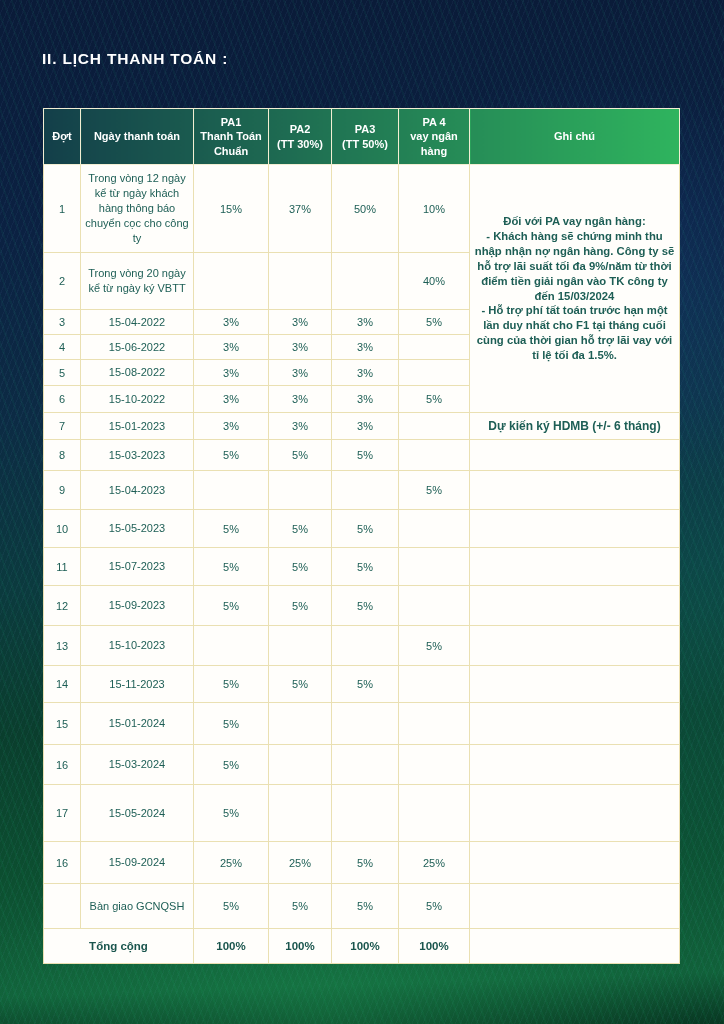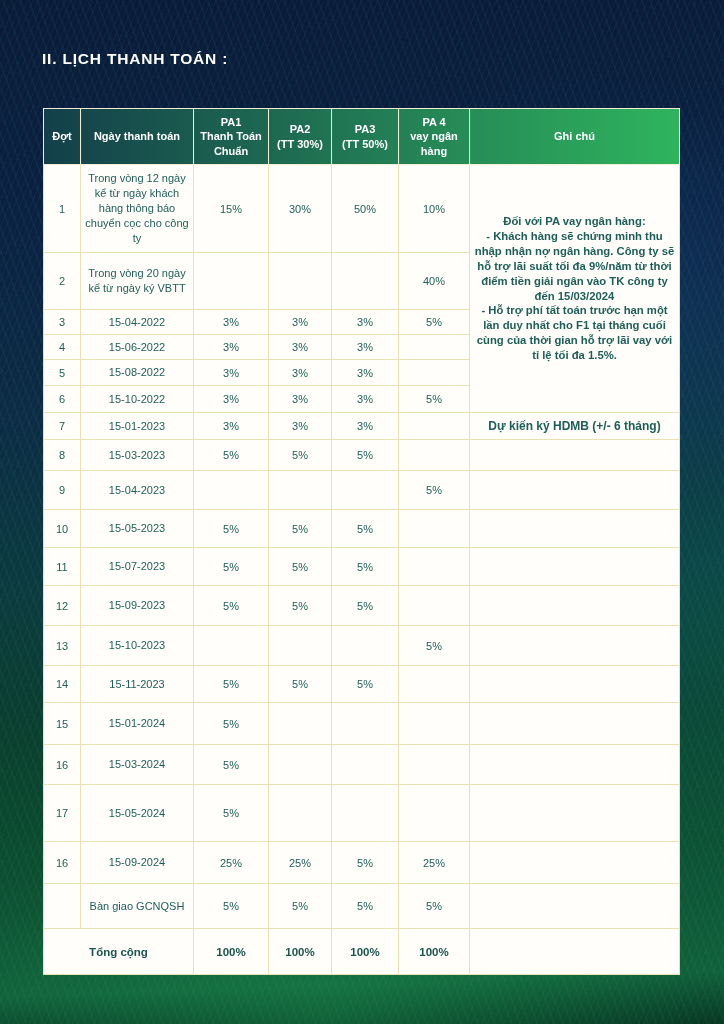--- a/index.html
+++ b/index.html
@@ -61,21 +61,21 @@
   tbody tr:nth-child(10){height:38px;padding-left:36px;}
   tbody tr:nth-child(11){height:38px;}
   tbody tr:nth-child(12){height:40px;}
   tbody tr:nth-child(13){height:40px;}
   tbody tr:nth-child(14){height:37px;}
   tbody tr:nth-child(15){height:42px;}
   tbody tr:nth-child(16){height:40px;}
   tbody tr:nth-child(17){height:57px;}
   tbody tr:nth-child(18){height:42px;}
   tbody tr:nth-child(19){height:45px;}
-  tbody tr:nth-child(20){height:46px;}
+  tbody tr:nth-child(20){height:35px;}
   .date-cell{line-height:1.35;}
   .note-merged{
     text-align:left;vertical-align:middle;
     font-size:11.3px;line-height:1.32;
     white-space:pre-line;padding:4px 8px 4px 7px;font-weight:bold;
   }
   .note-bold{
     text-align:left;font-weight:bold;font-size:12px;padding-left:7px;
   }
   .total-label, .total-val{font-weight:bold;font-size:11.5px;color:#1a554d;}
@@ -112,21 +112,21 @@
 vay ngân
 hàng</th>
         <th>Ghi chú</th>
       </tr>
     </thead>
   <tbody>
       <tr>
         <td>1</td>
         <td class="date-cell">Trong vòng 12 ngày kể từ ngày khách hàng thông báo chuyển cọc cho công ty</td>
         <td>15%</td>
-        <td>30%</td>
+        <td>37%</td>
         <td>50%</td>
         <td>10%</td>
         <td class="note-merged" rowspan="6">Đối với PA vay ngân hàng:
 - Khách hàng sẽ chứng minh thu nhập nhận nợ ngân hàng. Công ty sẽ hỗ trợ lãi suất tối đa 9%/năm từ thời điểm tiền giải ngân vào TK công ty đến 15/03/2024
 - Hỗ trợ phí tất toán trước hạn một lần duy nhất cho F1 tại tháng cuối cùng của thời gian hỗ trợ lãi vay với tỉ lệ tối đa 1.5%.</td>
       </tr>
       <tr>
         <td>2</td>
         <td class="date-cell">Trong vòng 20 ngày kể từ ngày ký VBTT</td>
         <td></td>

